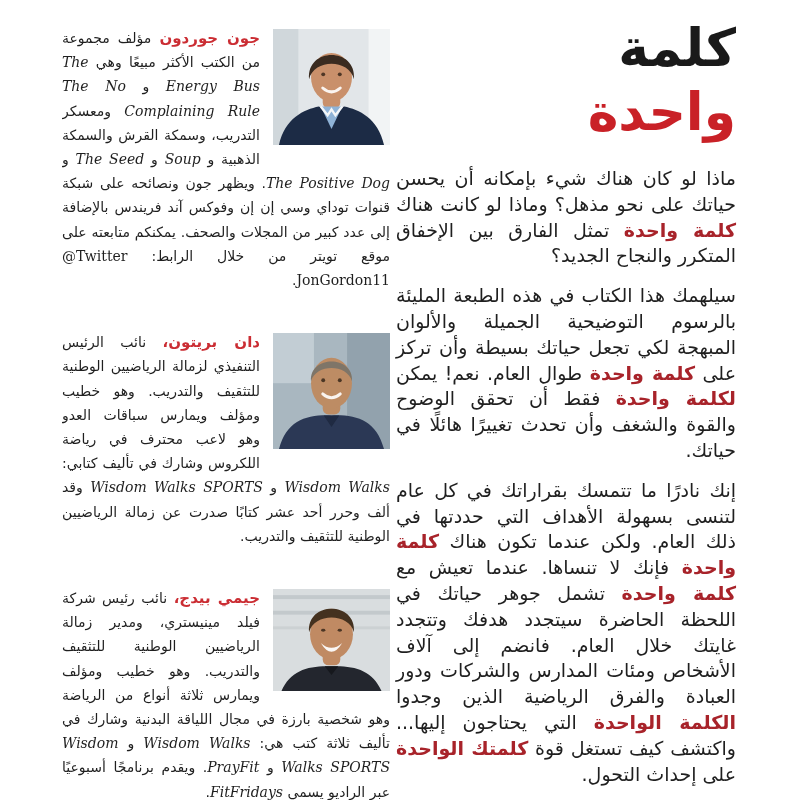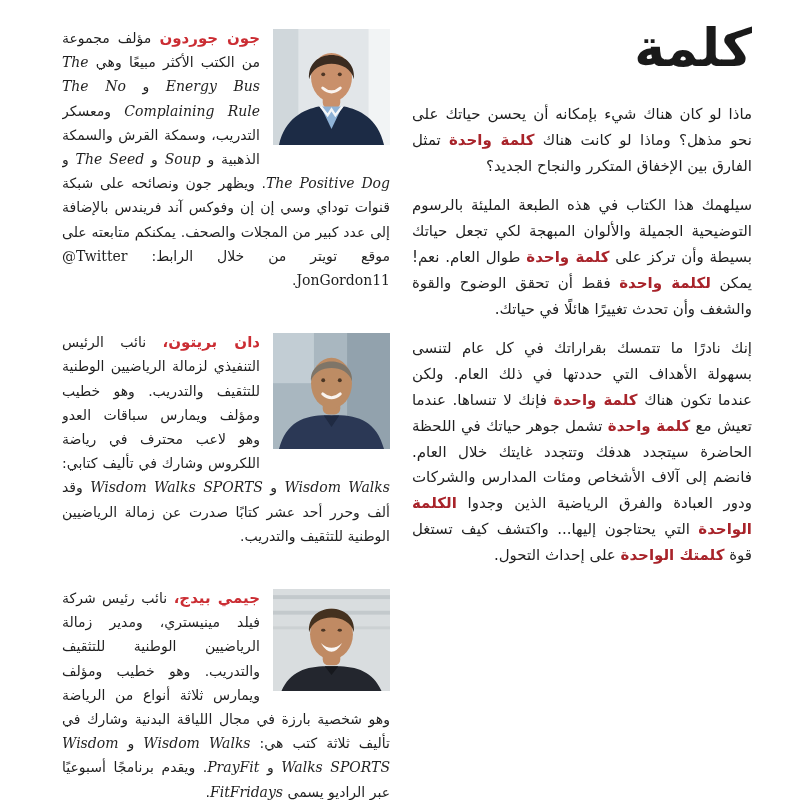--- a/index.html
+++ b/index.html
@@ -12,21 +12,21 @@
   .page {
     position: relative;
     width: 800px; height: 800px;
     background: var(--page-bg, #ffffff);
     direction: rtl;
   }
 
   
   .col-right {
     position: absolute;
-    top: 16px; right: 48px;
+    top: 16px; right: 64px;
     width: 340px;
   }
   .title-block { text-align: right; margin: 0 0 22px 0; }
   .title-line { line-height: 64px; height: 64px; }
   .tw {
     font-weight: bold;
     font-size: 52px;
     letter-spacing: -1px;
     display: inline-block;
   }
@@ -38,21 +38,21 @@
       var(--title-dark, #470d10) 0%,
       #8d161a 42%,
       var(--title-red, #c92127) 80%);
     -webkit-background-clip: text;
     background-clip: text;
     color: transparent;
     -webkit-text-fill-color: transparent;
   }
   .intro-p {
     margin: 0 0 14px 0;
-    font-size: 15px;
+    font-size: 19px;
     line-height: 25.8px;
     color: var(--body-text, #1f1f1f);
     text-align: justify;
     text-justify: inter-word;
   }
   .seg-red { color: var(--emphasis-red, #a8232a); font-weight: bold; }
 
   
   .col-left {
     position: absolute;
@@ -94,20 +94,23 @@
 </style>
 </head>
 <body>
 
 <div class="page">
 
   <section class="col-right">
     <header class="title-block">
       <div class="title-line">
         <span class="tw tw1">كلمة</span>
+      </div>
+      <div class="title-line">
+        <span class="tw tw2">واحدة</span>
       </div>
     </header>
     <p class="intro-p"><span class="seg-plain">ماذا لو كان هناك شيء بإمكانه أن يحسن حياتك على نحو مذهل؟ وماذا لو كانت هناك </span><span class="seg-red">كلمة واحدة</span><span class="seg-plain"> تمثل الفارق بين الإخفاق المتكرر والنجاح الجديد؟</span></p>
     <p class="intro-p"><span class="seg-plain">سيلهمك هذا الكتاب في هذه الطبعة المليئة بالرسوم التوضيحية الجميلة والألوان المبهجة لكي تجعل حياتك بسيطة وأن تركز على </span><span class="seg-red">كلمة واحدة</span><span class="seg-plain"> طوال العام. نعم! يمكن </span><span class="seg-red">لكلمة واحدة</span><span class="seg-plain"> فقط أن تحقق الوضوح والقوة والشغف وأن تحدث تغييرًا هائلًا في حياتك.</span></p>
     <p class="intro-p"><span class="seg-plain">إنك نادرًا ما تتمسك بقراراتك في كل عام لتنسى بسهولة الأهداف التي حددتها في ذلك العام. ولكن عندما تكون هناك </span><span class="seg-red">كلمة واحدة</span><span class="seg-plain"> فإنك لا تنساها. عندما تعيش مع </span><span class="seg-red">كلمة واحدة</span><span class="seg-plain"> تشمل جوهر حياتك في اللحظة الحاضرة سيتجدد هدفك وتتجدد غايتك خلال العام. فانضم إلى آلاف الأشخاص ومئات المدارس والشركات ودور العبادة والفرق الرياضية الذين وجدوا </span><span class="seg-red">الكلمة الواحدة</span><span class="seg-plain"> التي يحتاجون إليها... واكتشف كيف تستغل قوة </span><span class="seg-red">كلمتك الواحدة</span><span class="seg-plain"> على إحداث التحول.</span></p>
   </section>
 
   <aside class="col-left">
 
     <section class="bio">

